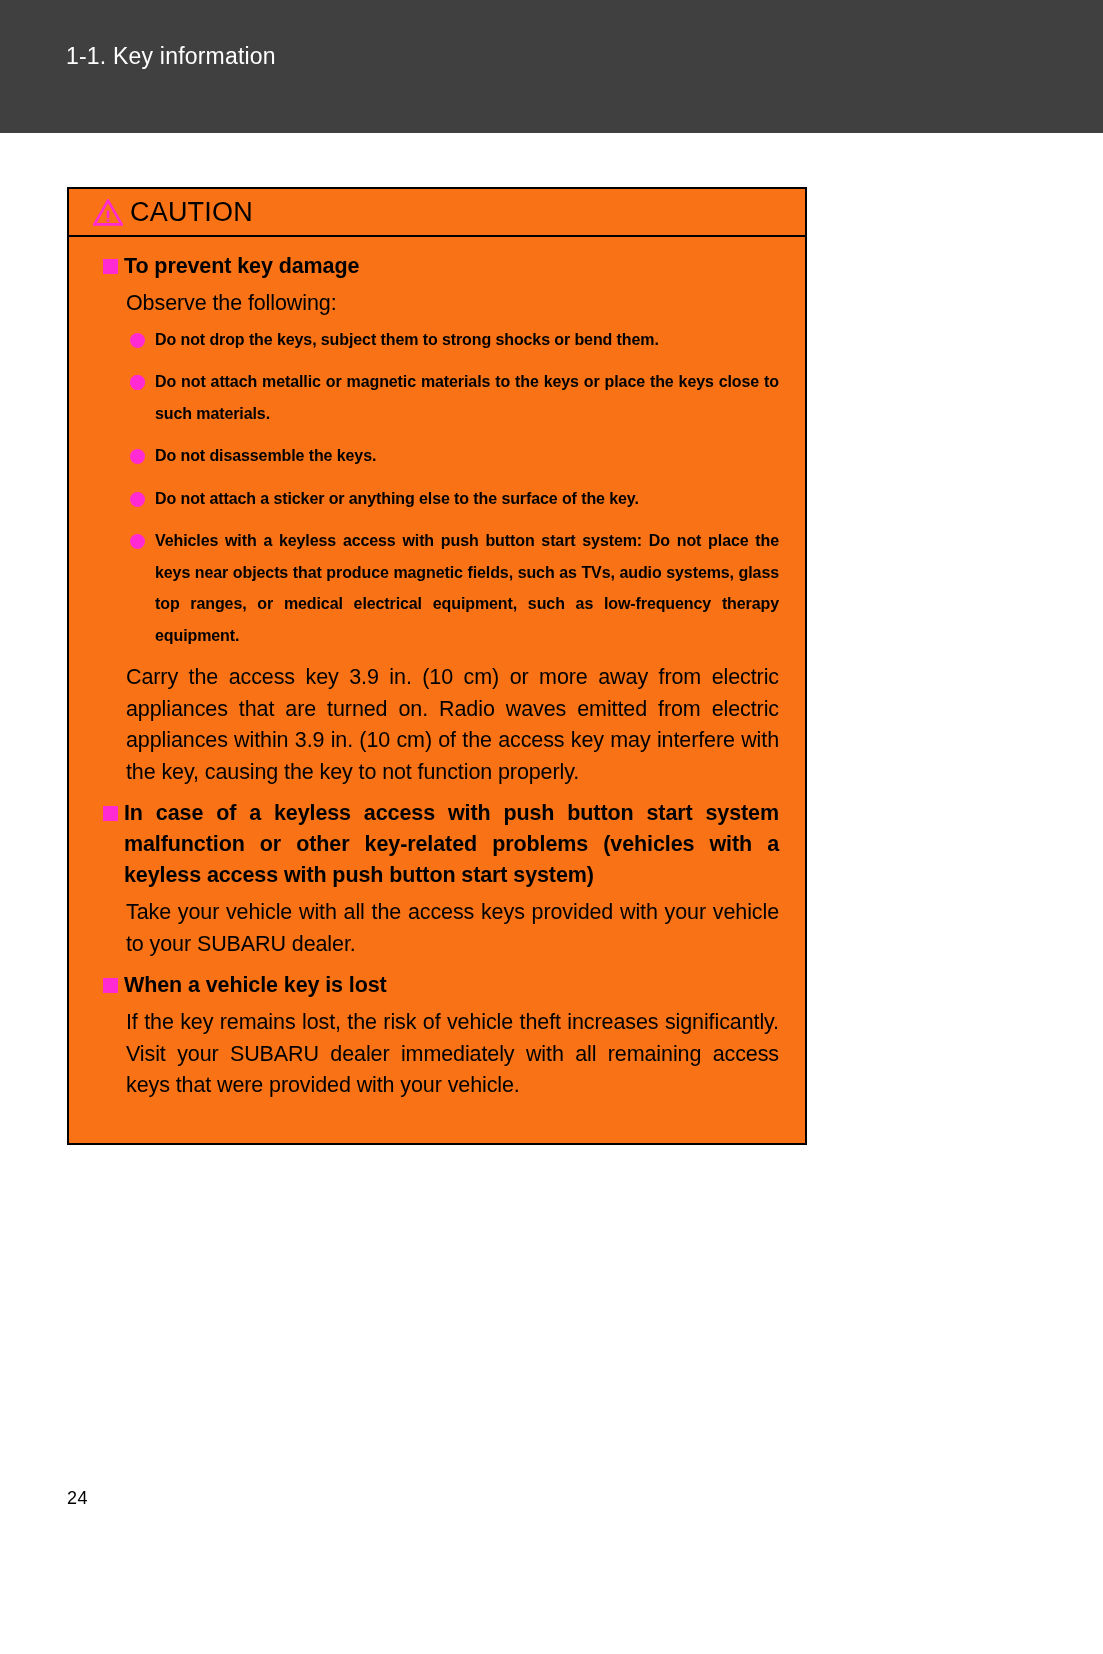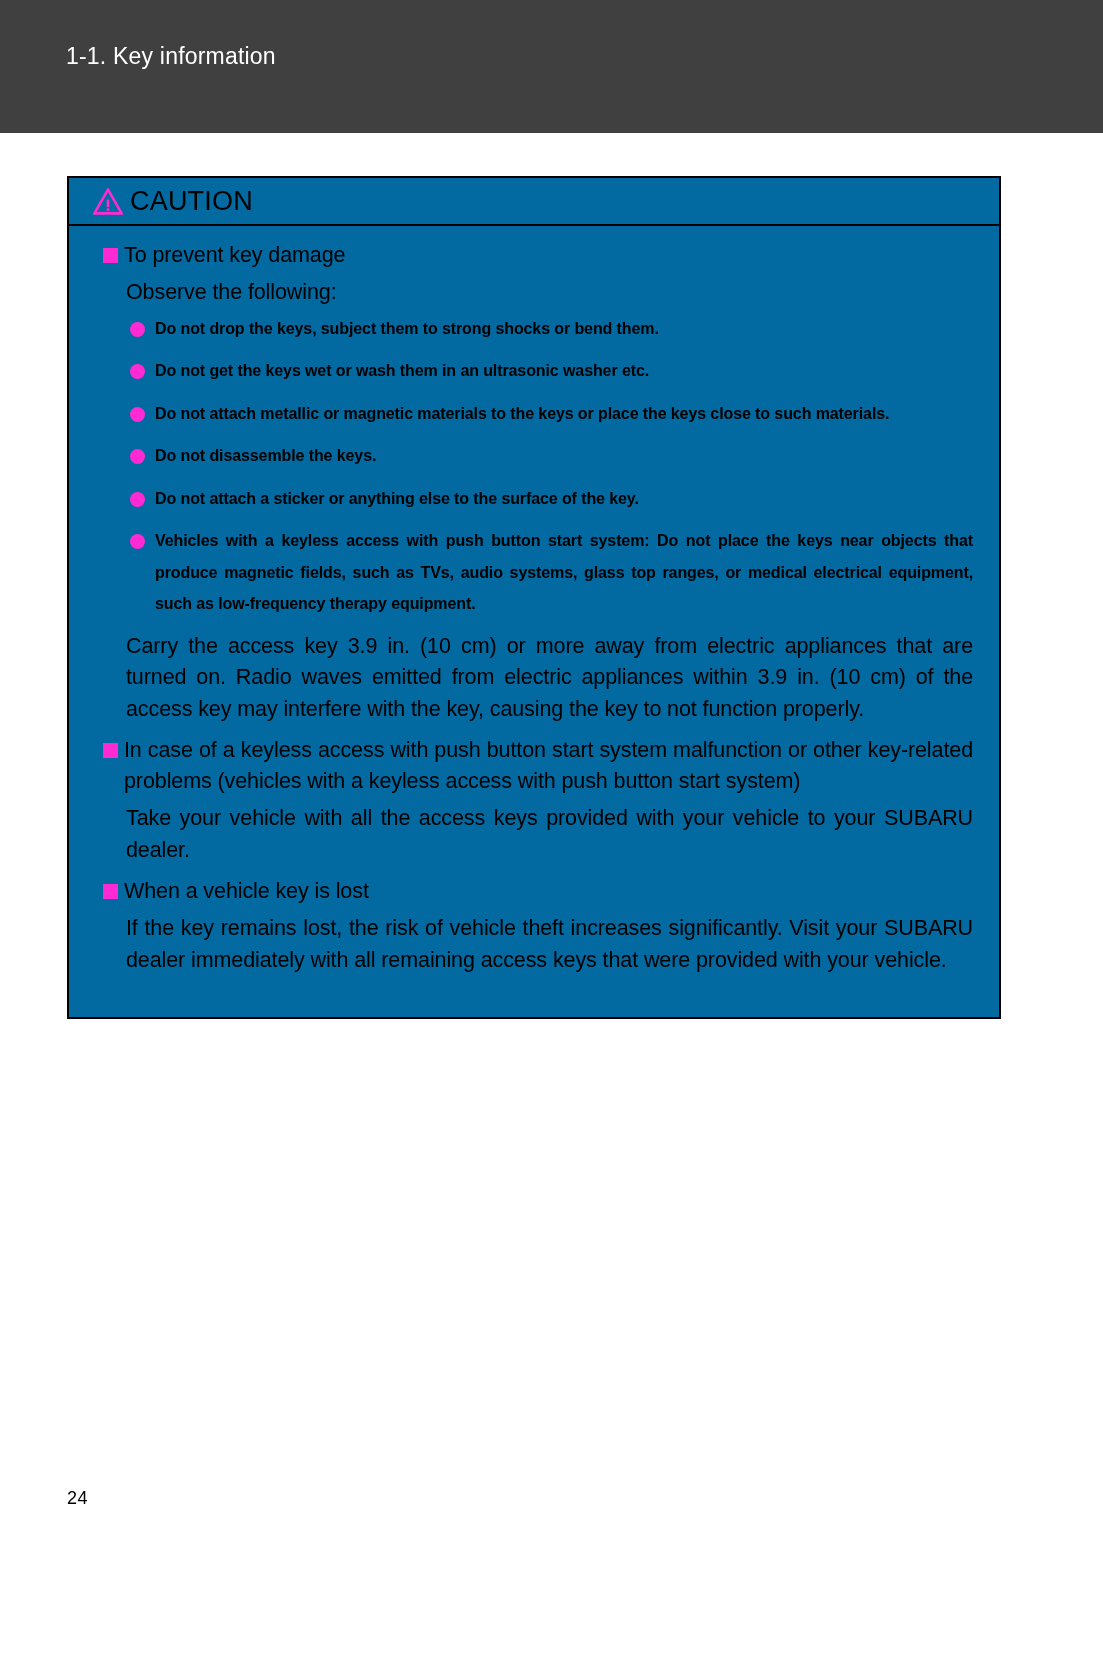--- a/index.html
+++ b/index.html
@@ -34,25 +34,25 @@
     font-size: 23px;
     letter-spacing: 0.2px;
     font-weight: 400;
     white-space: nowrap;
   }
 
   
   .caution-box {
     position: absolute;
     left: 67px;
-    top: 176px;
-    width: 934px;
+    top: 187px;
+    width: 740px;
     border: 2px solid #000000;
     box-sizing: border-box;
-    background: #0369a1;
+    background: #f97316;
   }
   .caution-title-bar {
     border-bottom: 2px solid #000000;
     height: 48px;
     display: flex;
     align-items: center;
     padding-left: 24px;
     box-sizing: border-box;
   }
   .warn-triangle {
@@ -71,21 +71,21 @@
 
   .caution-body {
     padding: 14px 26px 26px 26px;
     box-sizing: border-box;
   }
 
   
   .sec-head {
     position: relative;
     padding-left: 29px;
-    font-weight: normal;
+    font-weight: bold;
     font-size: 21.5px;
     line-height: 31px;
     text-align: justify;
     text-justify: inter-word;
     margin: 0 0 6px 0;
     letter-spacing: -0.1px;
   }
   .sec-head.justified {
     text-align-last: left;
   }
@@ -178,21 +178,20 @@
 
     <p class="para tight">Observe the following:</p>
 
     <ul class="dot-list">
       <li>
         <span class="dot-bullet"></span>
         <span>Do not drop the keys, subject them to strong shocks or bend them.</span>
       </li>
       <li>
         <span class="dot-bullet"></span>
-        <span>Do not get the keys wet or wash them in an ultrasonic washer etc.</span>
       </li>
       <li>
         <span class="dot-bullet"></span>
         <span>Do not attach metallic or magnetic materials to the keys or place the keys close to such materials.</span>
       </li>
       <li>
         <span class="dot-bullet"></span>
         <span>Do not disassemble the keys.</span>
       </li>
       <li>

